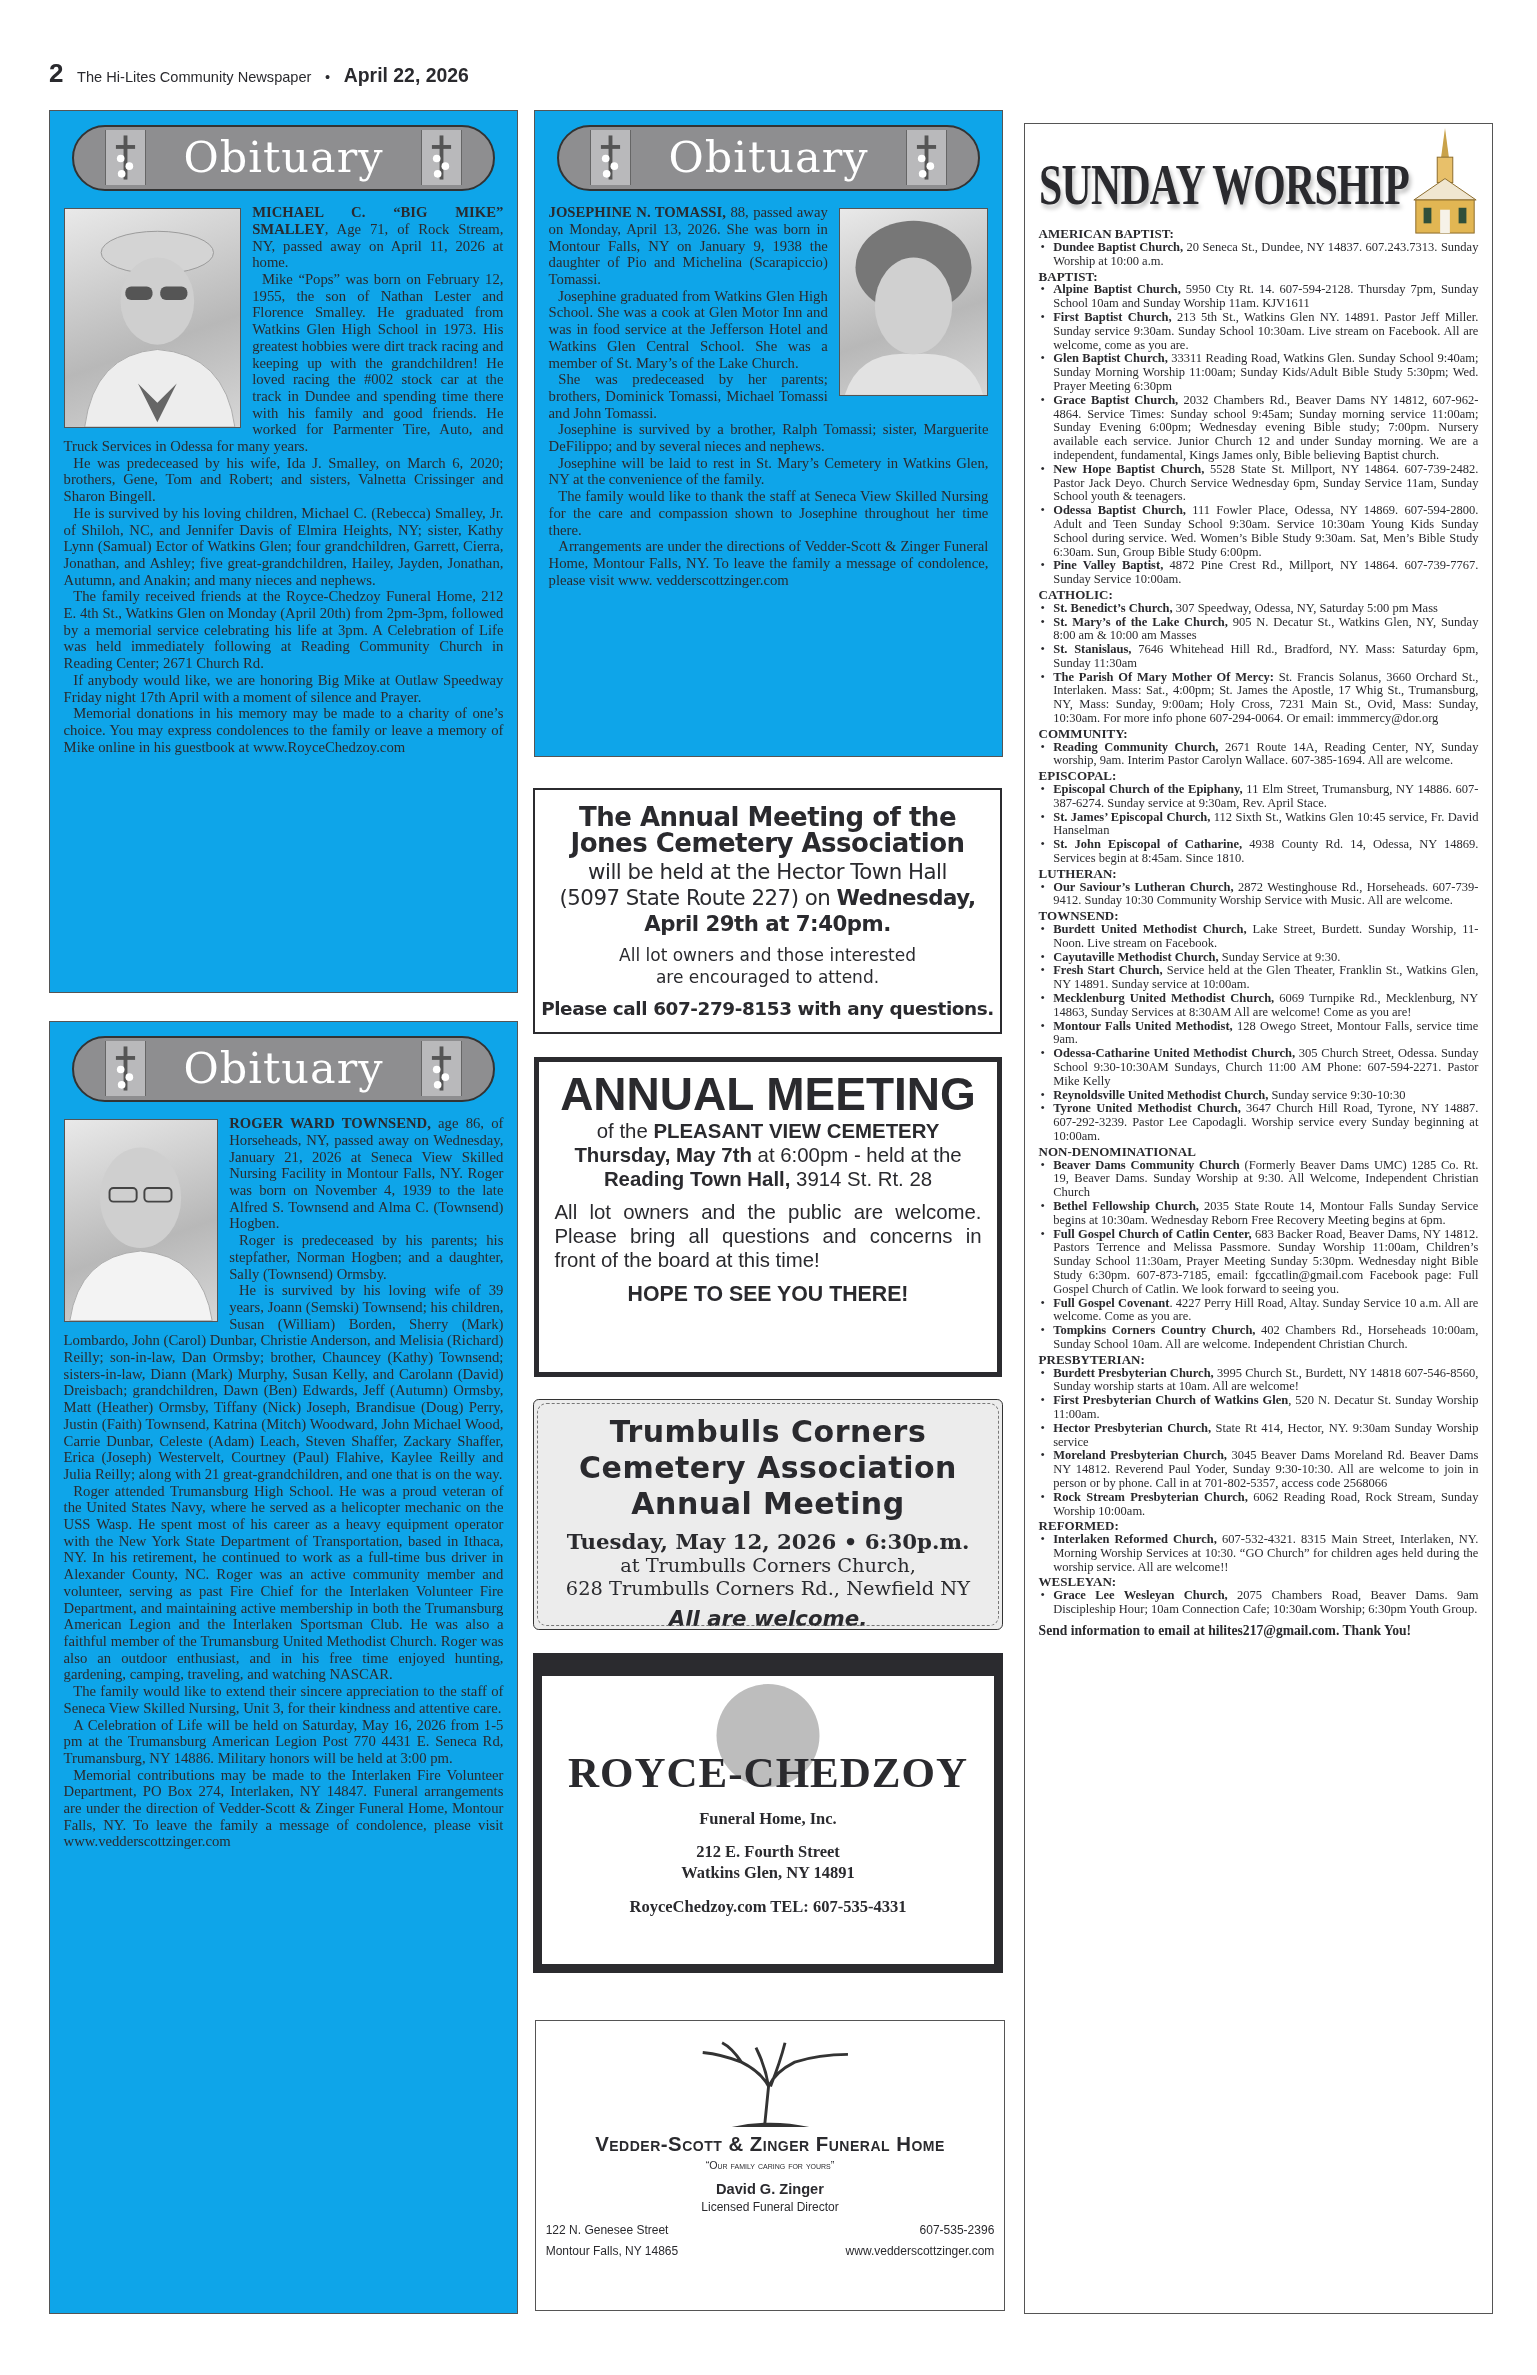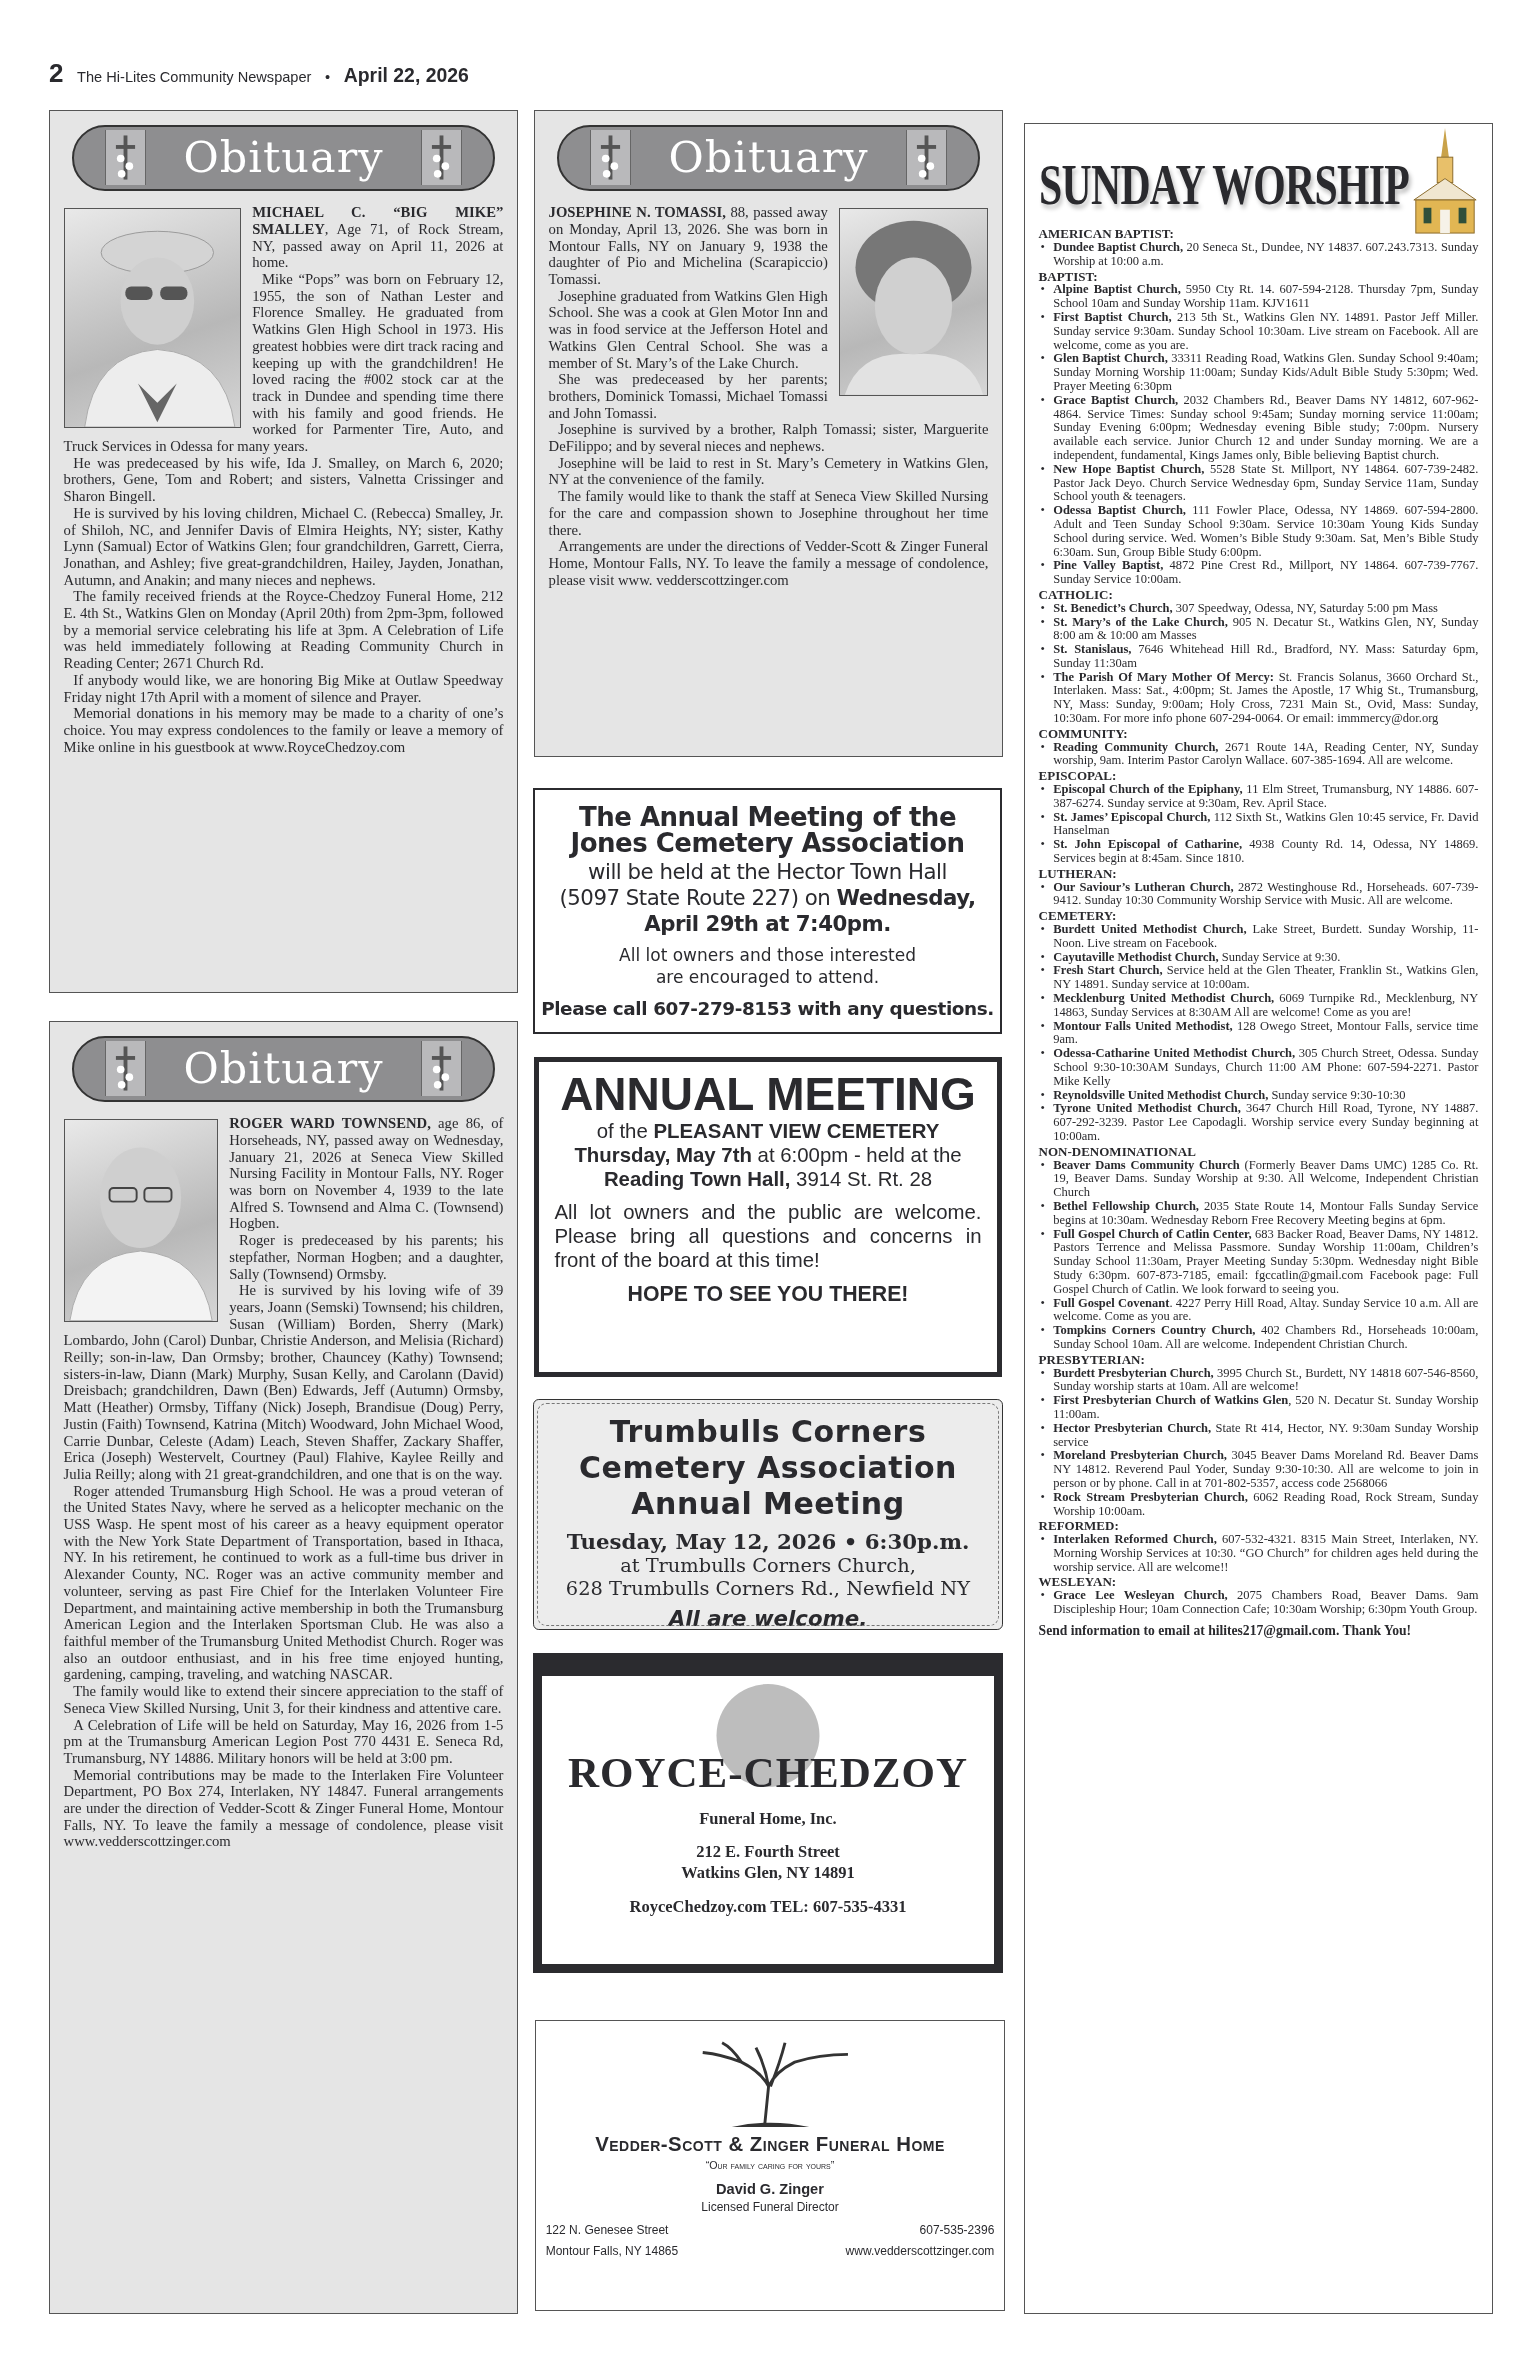--- a/index.html
+++ b/index.html
@@ -4,21 +4,21 @@
 <style>
   html, body { margin: 0; padding: 0; background: #ffffff; }
   body { width: 1537px; height: 2375px; position: relative; overflow: hidden; color: #2a2a2e; font-family: "Liberation Serif", serif; }
 
   .masthead { position: absolute; left: 49px; top: 58px; display: flex; align-items: baseline; gap: 13.6px; font-family: "Liberation Sans", sans-serif; }
   .masthead .pg { font-size: 26px; font-weight: bold; }
   .masthead .np { font-size: 14.6px; }
   .masthead .dot { font-size: 14.6px; }
   .masthead .date { font-size: 19.4px; font-weight: bold; }
 
-  .box { position: absolute; border: 1.5px solid #555; background: #e5e5e5; box-sizing: border-box; }
+  .box { position: absolute; border: 1.5px solid #555; background: #0ea5e9; box-sizing: border-box; }
 
   
   .obit-banner { position: relative; margin: 13.6px auto 0; width: 423px; height: 66px; border: 2.9px double #333; border-radius: 33px; background: #8e8e90; box-sizing: border-box; display: flex; align-items: center; justify-content: center; }
   .obit-banner .panel { position: absolute; top: 3.9px; bottom: 3.9px; width: 39px; background: #b9b9bb; border-left: 1px solid #666; border-right: 1px solid #666; display: flex; align-items: center; justify-content: center; }
   .obit-banner .panel.l { left: 31px; }
   .obit-banner .panel.r { right: 31px; }
   .obit-banner .title { font-family: "DejaVu Serif", serif; font-size: 43px; color: #fff; letter-spacing: 1px; line-height: 1; }
 
   .obit-text { font-size: 14.7px; line-height: 16.7px; text-align: justify; padding: 0 13.6px 0 13.6px; }
   .obit-text p { margin: 0; text-indent: 9.7px; }
@@ -302,21 +302,21 @@
       <div class="item"><b>St. Stanislaus,</b><span> 7646 Whitehead Hill Rd., Bradford, NY. Mass: Saturday 6pm, Sunday 11:30am</span></div>
       <div class="item"><b>The Parish Of Mary Mother Of Mercy:</b><span> St. Francis Solanus, 3660 Orchard St., Interlaken. Mass: Sat., 4:00pm; St. James the Apostle, 17 Whig St., Trumansburg, NY, Mass: Sunday, 9:00am; Holy Cross, 7231 Main St., Ovid, Mass: Sunday, 10:30am. For more info phone 607-294-0064. Or email: immmercy@dor.org</span></div>
       <div class="cat">COMMUNITY:</div>
       <div class="item"><b>Reading Community Church,</b><span> 2671 Route 14A, Reading Center, NY, Sunday worship, 9am. Interim Pastor Carolyn Wallace. 607-385-1694. All are welcome.</span></div>
       <div class="cat">EPISCOPAL:</div>
       <div class="item"><b>Episcopal Church of the Epiphany,</b><span> 11 Elm Street, Trumansburg, NY 14886. 607-387-6274. Sunday service at 9:30am, Rev. April Stace.</span></div>
       <div class="item"><b>St. James’ Episcopal Church,</b><span> 112 Sixth St., Watkins Glen 10:45 service, Fr. David Hanselman</span></div>
       <div class="item"><b>St. John Episcopal of Catharine,</b><span> 4938 County Rd. 14, Odessa, NY 14869. Services begin at 8:45am. Since 1810.</span></div>
       <div class="cat">LUTHERAN:</div>
       <div class="item"><b>Our Saviour’s Lutheran Church,</b><span> 2872 Westinghouse Rd., Horseheads. 607-739-9412. Sunday 10:30 Community Worship Service with Music. All are welcome.</span></div>
-      <div class="cat">CEMETERY:</div>
+      <div class="cat">TOWNSEND:</div>
       <div class="item"><b>Burdett United Methodist Church,</b><span> Lake Street, Burdett. Sunday Worship, 11-Noon. Live stream on Facebook.</span></div>
       <div class="item"><b>Cayutaville Methodist Church,</b><span> Sunday Service at 9:30.</span></div>
       <div class="item"><b>Fresh Start Church,</b><span> Service held at the Glen Theater, Franklin St., Watkins Glen, NY 14891. Sunday service at 10:00am.</span></div>
       <div class="item"><b>Mecklenburg United Methodist Church,</b><span> 6069 Turnpike Rd., Mecklenburg, NY 14863, Sunday Services at 8:30AM All are welcome! Come as you are!</span></div>
       <div class="item"><b>Montour Falls United Methodist,</b><span> 128 Owego Street, Montour Falls, service time 9am.</span></div>
       <div class="item"><b>Odessa-Catharine United Methodist Church,</b><span> 305 Church Street, Odessa. Sunday School 9:30-10:30AM Sundays, Church 11:00 AM Phone: 607-594-2271. Pastor Mike Kelly</span></div>
       <div class="item"><b>Reynoldsville United Methodist Church,</b><span> Sunday service 9:30-10:30</span></div>
       <div class="item"><b>Tyrone United Methodist Church,</b><span> 3647 Church Hill Road, Tyrone, NY 14887. 607-292-3239. Pastor Lee Capodagli. Worship service every Sunday beginning at 10:00am.</span></div>
       <div class="cat">NON-DENOMINATIONAL</div>
       <div class="item"><b>Beaver Dams Community Church</b><span> (Formerly Beaver Dams UMC) 1285 Co. Rt. 19,  Beaver Dams. Sunday Worship at 9:30. All Welcome, Independent Christian Church</span></div>

